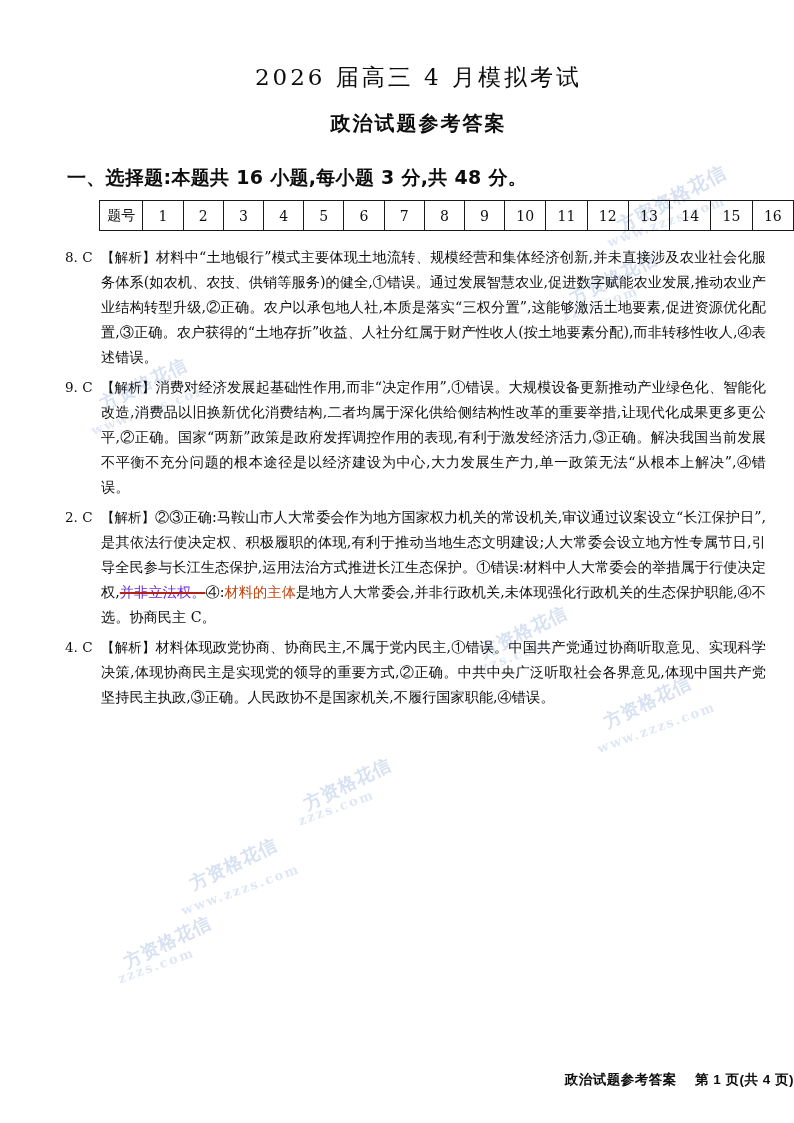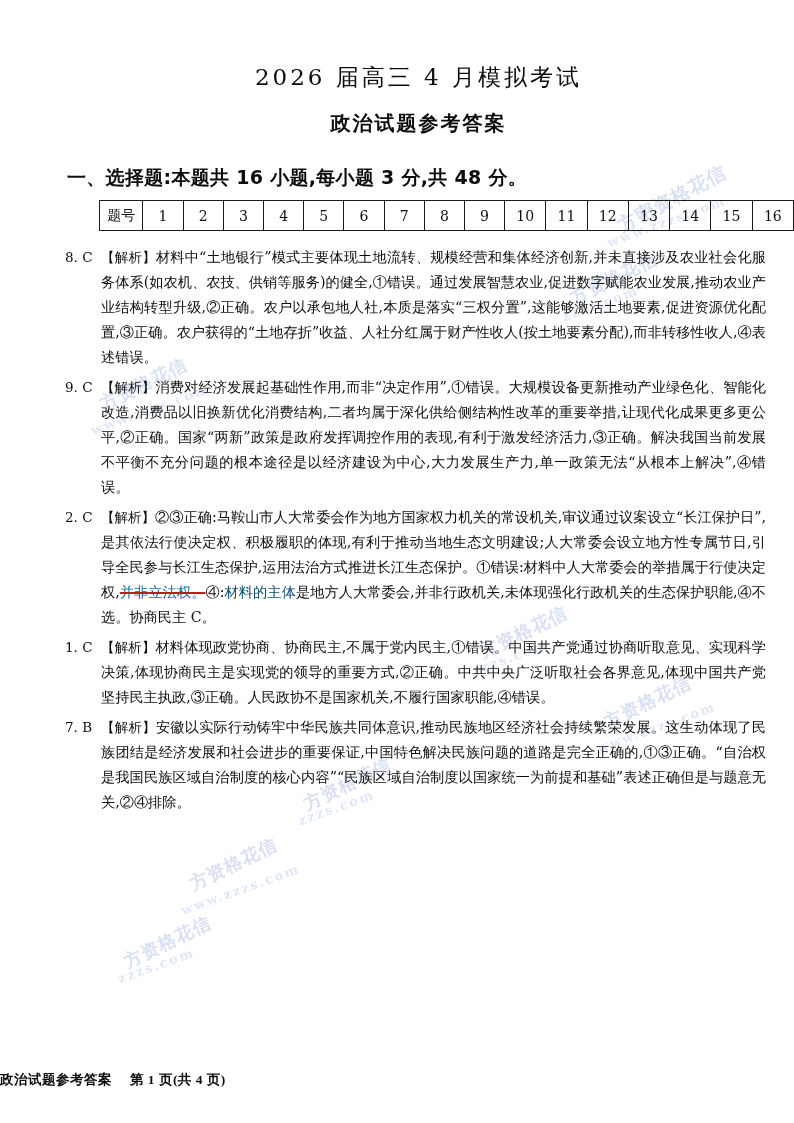--- a/index.html
+++ b/index.html
@@ -128,39 +128,39 @@
     line-height: 25px;
     text-align: justify;
     text-justify: inter-character;
     font-family: "DejaVu Serif", "Liberation Serif", serif;
     letter-spacing: 0px;
   }
   .tag {
     font-family: "DejaVu Sans", "Liberation Sans", sans-serif;
     font-size: 13.5px;
   }
-  .red { color: #0c4a6e; }
+  .red { color: #c2410c; }
   .strike {
-    color: #0369a1;
+    color: #6d28d9;
     text-decoration: line-through;
     text-decoration-color: #b02418;
     text-decoration-thickness: 1.5px;
   }
 
   
   .footer {
     position: absolute;
     left: 0;
     right: 0;
     bottom: 34px;
-    text-align: left;
+    text-align: right;
     font-size: 13.5px;
     font-weight: 700;
     letter-spacing: .5px;
-    font-family: Liberation Serif, serif;
+    font-family: Liberation Sans, sans-serif;
     z-index: 2;
   }
   .footer .pg {
     font-weight: 700;
     margin-left: 14px;
   }
 </style>
 </head>
 <body>
 
@@ -226,26 +226,22 @@
         </div>
         <div class="exp">
           <div class="exp-no">9. C</div>
           <div class="exp-body"><span class="tag">【解析】</span><span>消费对经济发展起基础性作用,而非“决定作用”,①错误。大规模设备更新推动产业绿色化、智能化改造,消费品以旧换新优化消费结构,二者均属于深化供给侧结构性改革的重要举措,让现代化成果更多更公平,②正确。国家“两新”政策是政府发挥调控作用的表现,有利于激发经济活力,③正确。解决我国当前发展不平衡不充分问题的根本途径是以经济建设为中心,大力发展生产力,单一政策无法“从根本上解决”,④错误。</span></div>
         </div>
         <div class="exp">
           <div class="exp-no">2. C</div>
           <div class="exp-body"><span class="tag">【解析】</span><span>②③正确:马鞍山市人大常委会作为地方国家权力机关的常设机关,审议通过议案设立“长江保护日”,是其依法行使决定权、积极履职的体现,有利于推动当地生态文明建设;人大常委会设立地方性专属节日,引导全民参与长江生态保护,运用法治方式推进长江生态保护。①错误:材料中人大常委会的举措属于行使决定权,</span><span class="strike">并非立法权。</span><span>④:</span><span class="red">材料的主体</span><span>是地方人大常委会,并非行政机关,未体现强化行政机关的生态保护职能,④不选。协商民主 C。</span></div>
         </div>
         <div class="exp">
-          <div class="exp-no">1. C</div>
+          <div class="exp-no">4. C</div>
           <div class="exp-body"><span class="tag">【解析】</span><span>材料体现政党协商、协商民主,不属于党内民主,①错误。中国共产党通过协商听取意见、实现科学决策,体现协商民主是实现党的领导的重要方式,②正确。中共中央广泛听取社会各界意见,体现中国共产党坚持民主执政,③正确。人民政协不是国家机关,不履行国家职能,④错误。</span></div>
-        </div>
-        <div class="exp">
-          <div class="exp-no">7. B</div>
-          <div class="exp-body"><span class="tag">【解析】</span><span>安徽以实际行动铸牢中华民族共同体意识,推动民族地区经济社会持续繁荣发展。这生动体现了民族团结是经济发展和社会进步的重要保证,中国特色解决民族问题的道路是完全正确的,①③正确。“自治权是我国民族区域自治制度的核心内容”“民族区域自治制度以国家统一为前提和基础”表述正确但是与题意无关,②④排除。</span></div>
         </div>
       </div>
 
   </div>
 
   <div class="footer">
     <span>政治试题参考答案</span>
     <span class="pg">第 1 页(共 4 页)</span>
   </div>
 

